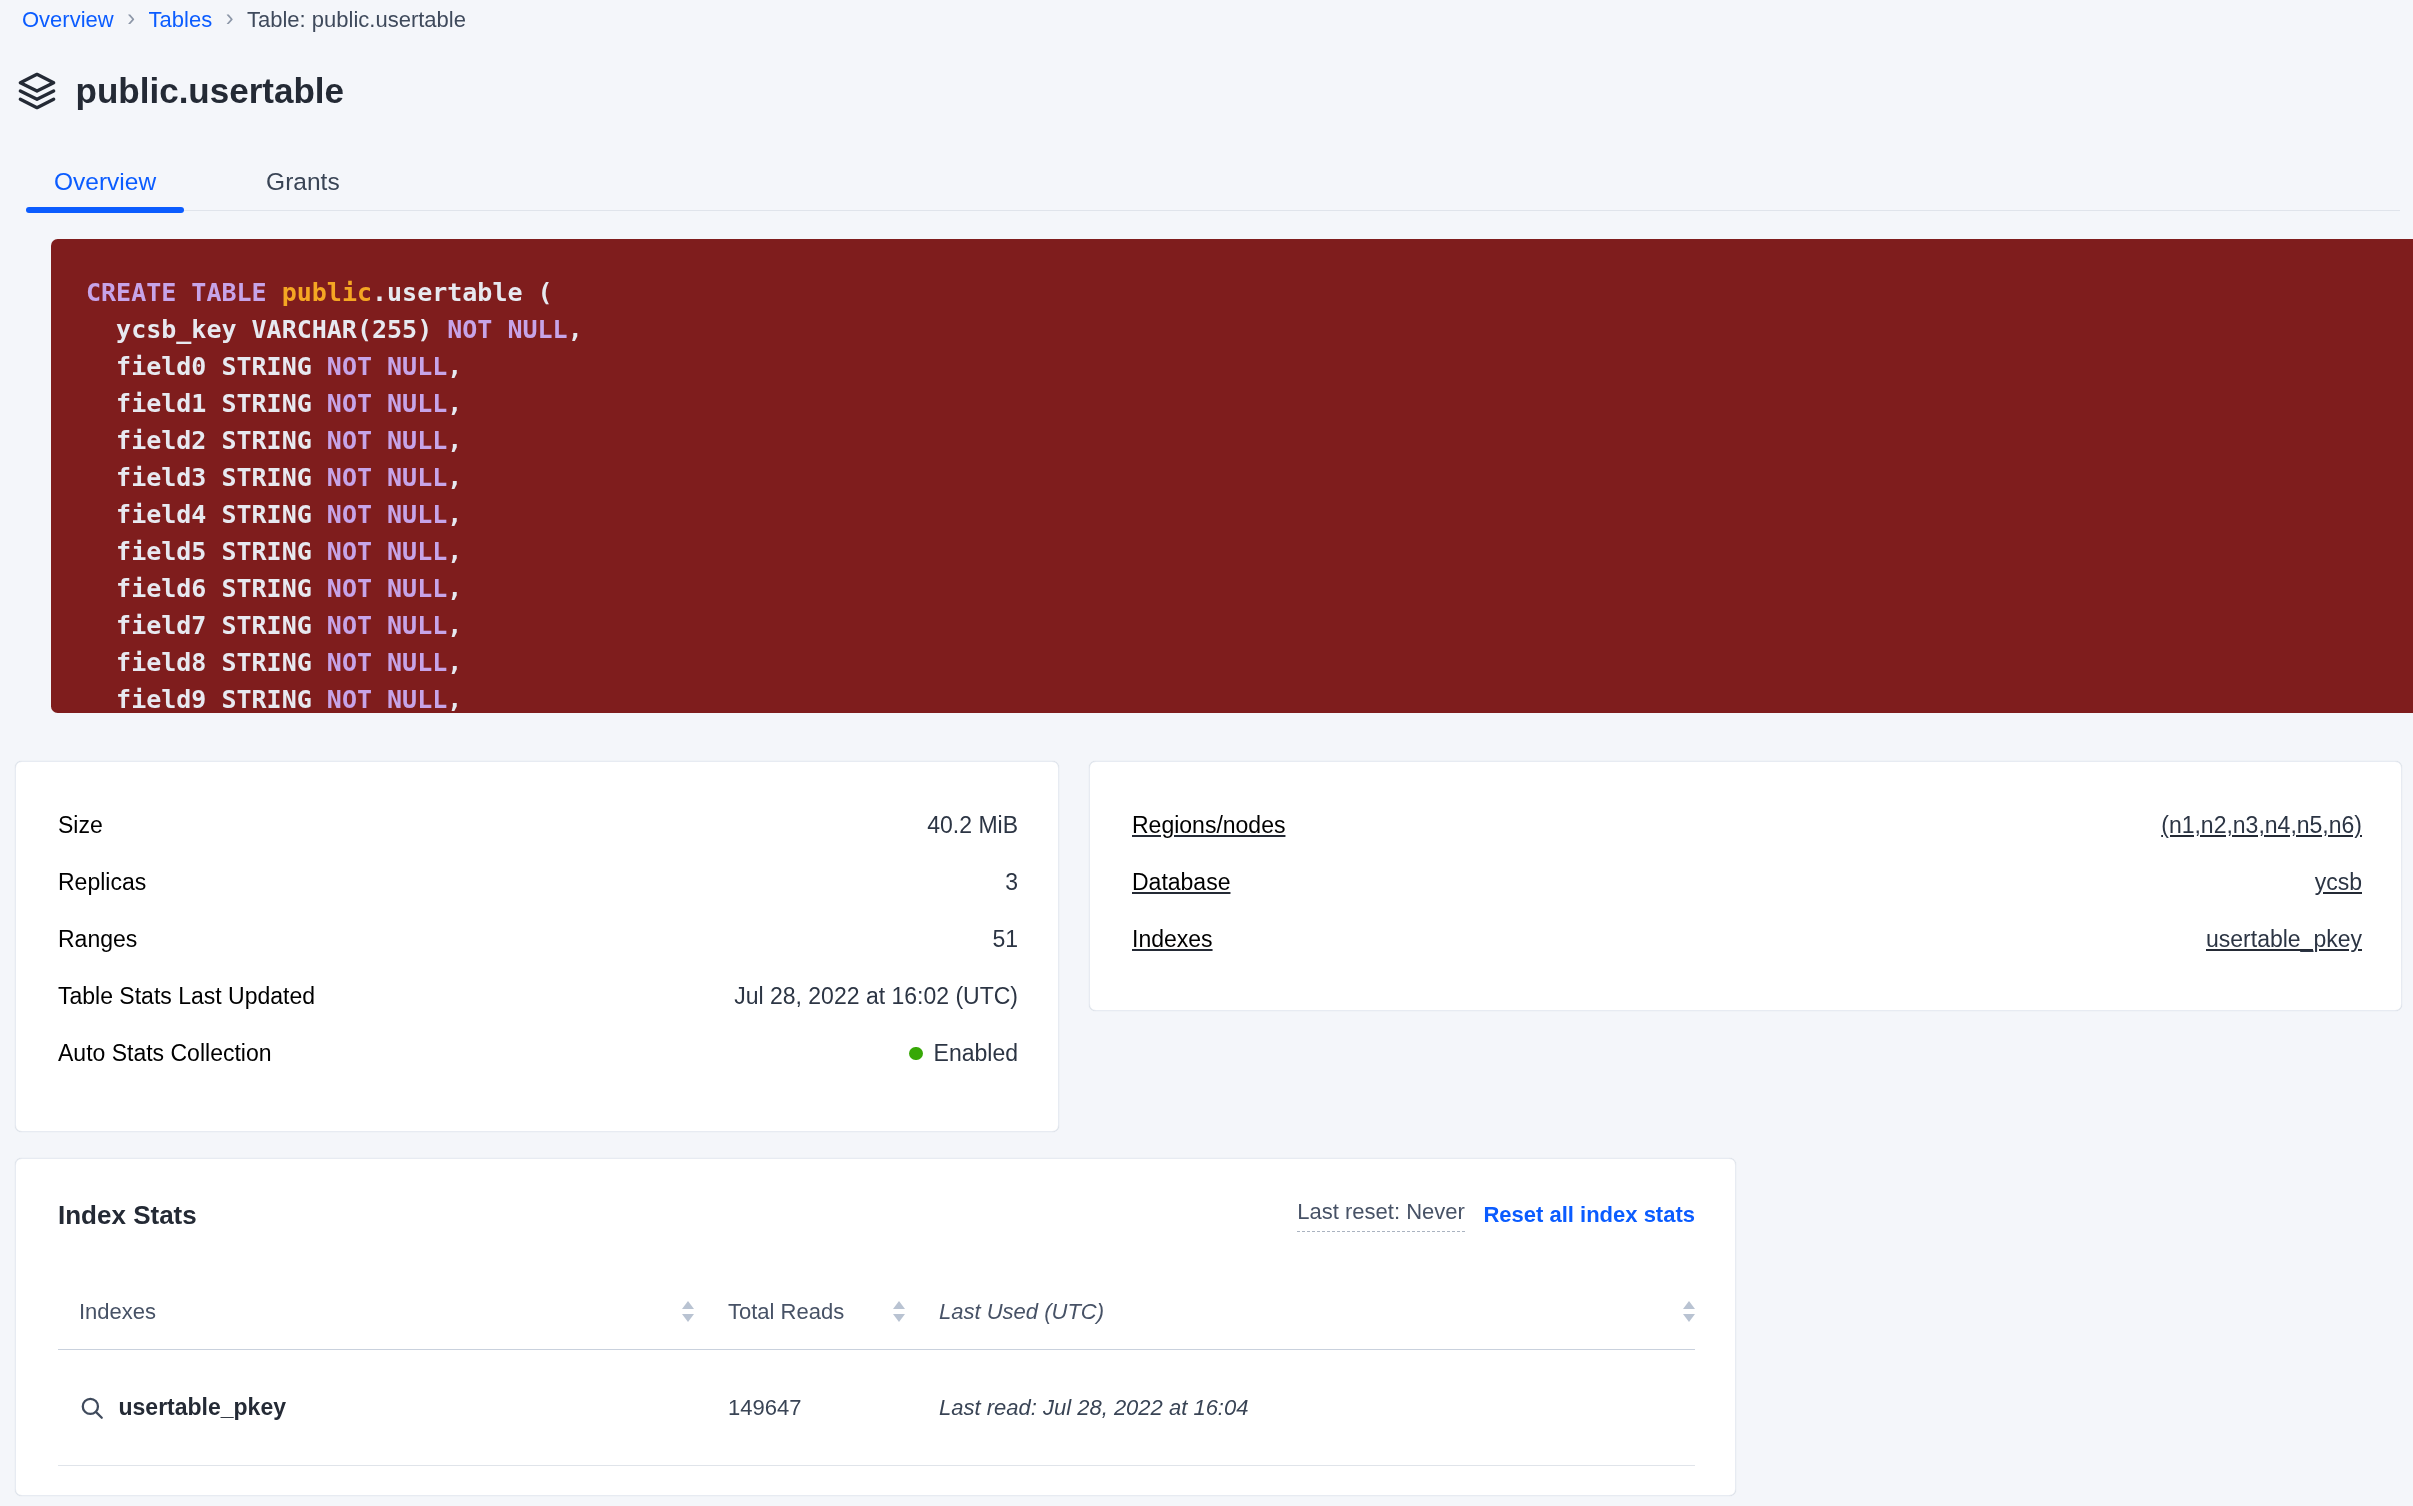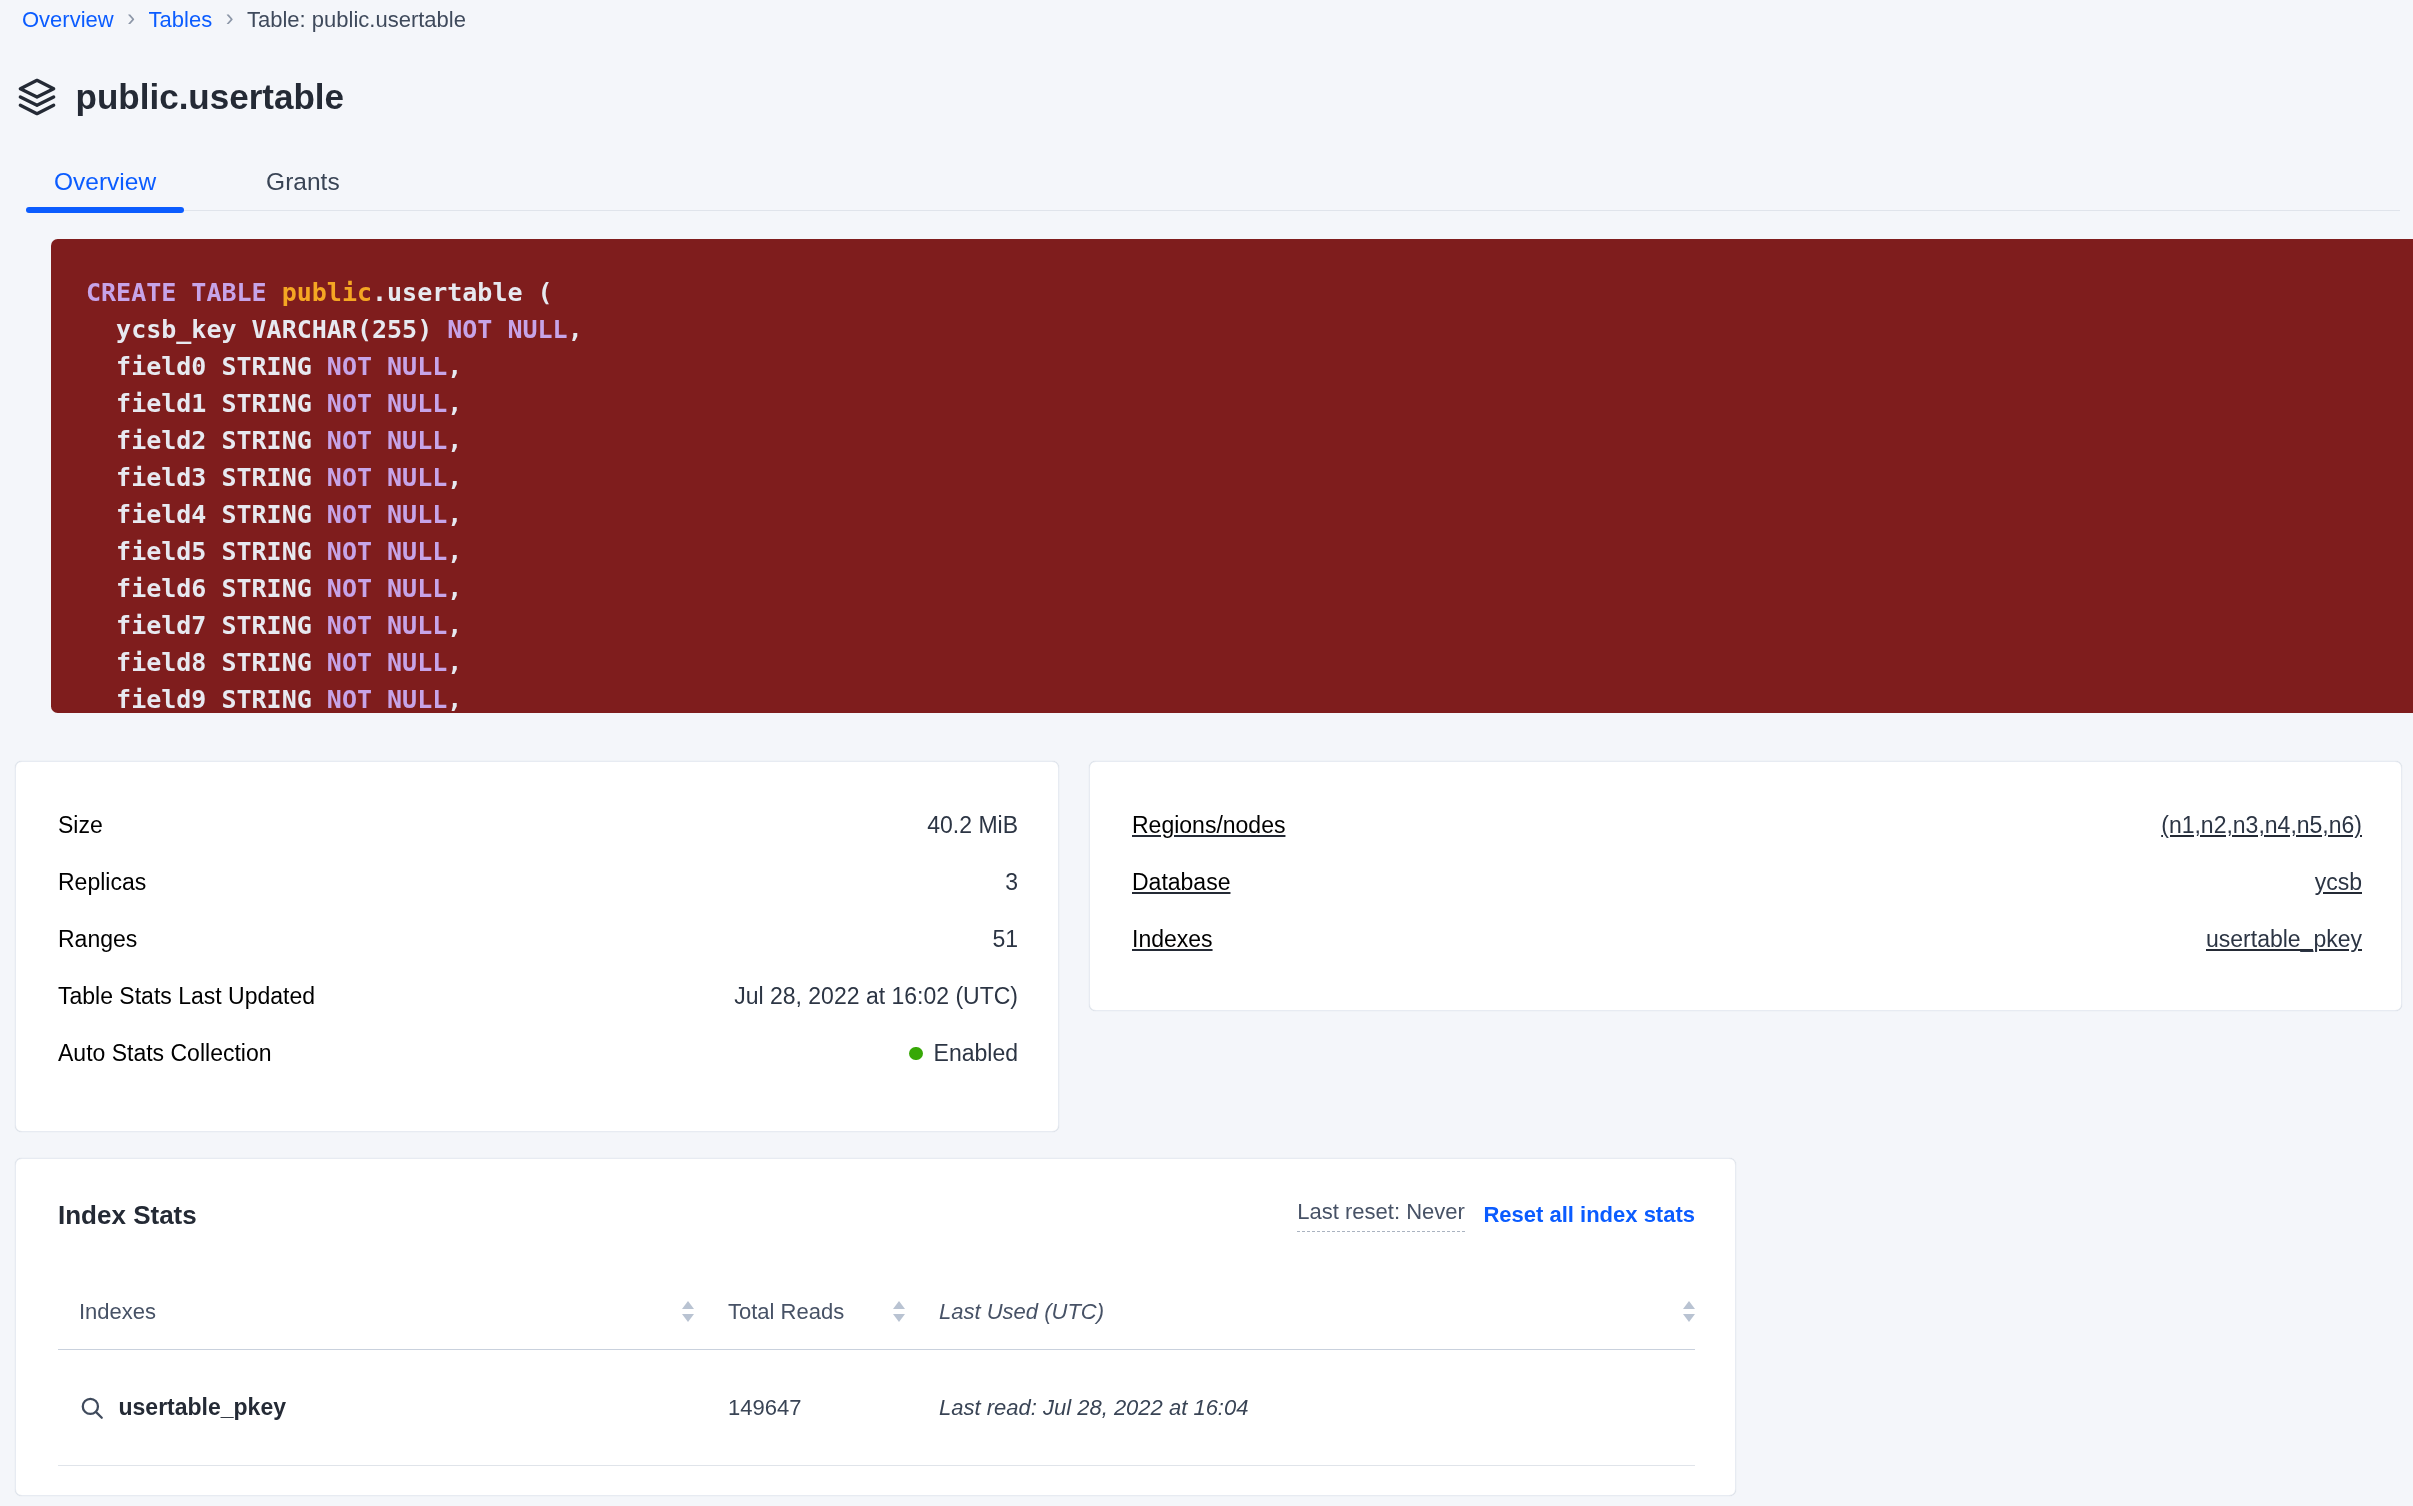--- a/index.html
+++ b/index.html
@@ -12,21 +12,21 @@
     overflow:hidden;
   }
 
   
   .breadcrumb { position:absolute; top:6.7px; left:22px; display:flex; align-items:center; gap:13.5px; font-size:22px; }
   .crumb-link { color:#0b5cff; font-weight:500; text-decoration:none; cursor:pointer; }
   .crumb-sep { color:#8d97a8; font-size:23.6px; line-height:1; padding-bottom:3.4px; }
   .crumb-current { color:#3f4a5c; }
 
   
-  .page-header { position:absolute; top:77px; left:17px; display:flex; align-items:flex-end; gap:18.6px; }
+  .page-header { position:absolute; top:71px; left:17px; display:flex; align-items:flex-end; gap:18.6px; }
   .layers-icon { width:40px; height:40px; display:block; }
   .page-title { font-size:35px; font-weight:600; color:#242a35; }
 
   
   .tabs { position:absolute; top:155px; left:26px; right:13.5px; height:56px; border-bottom:1.7px solid #e0e4eb; display:flex;text-align:right; }
   .tab { position:relative; height:54px; line-height:54px; padding:0 28px; font-size:24.5px; cursor:pointer; }
   .tab.active { color:#0b5cff; font-weight:500; }
   .tab.inactive { color:#394455; margin-left:54px; }
   .tab-underline { position:absolute; left:0; right:0; bottom:-4.2px; height:5.9px; border-radius:3.4px; background:#0b5cff; }
 

